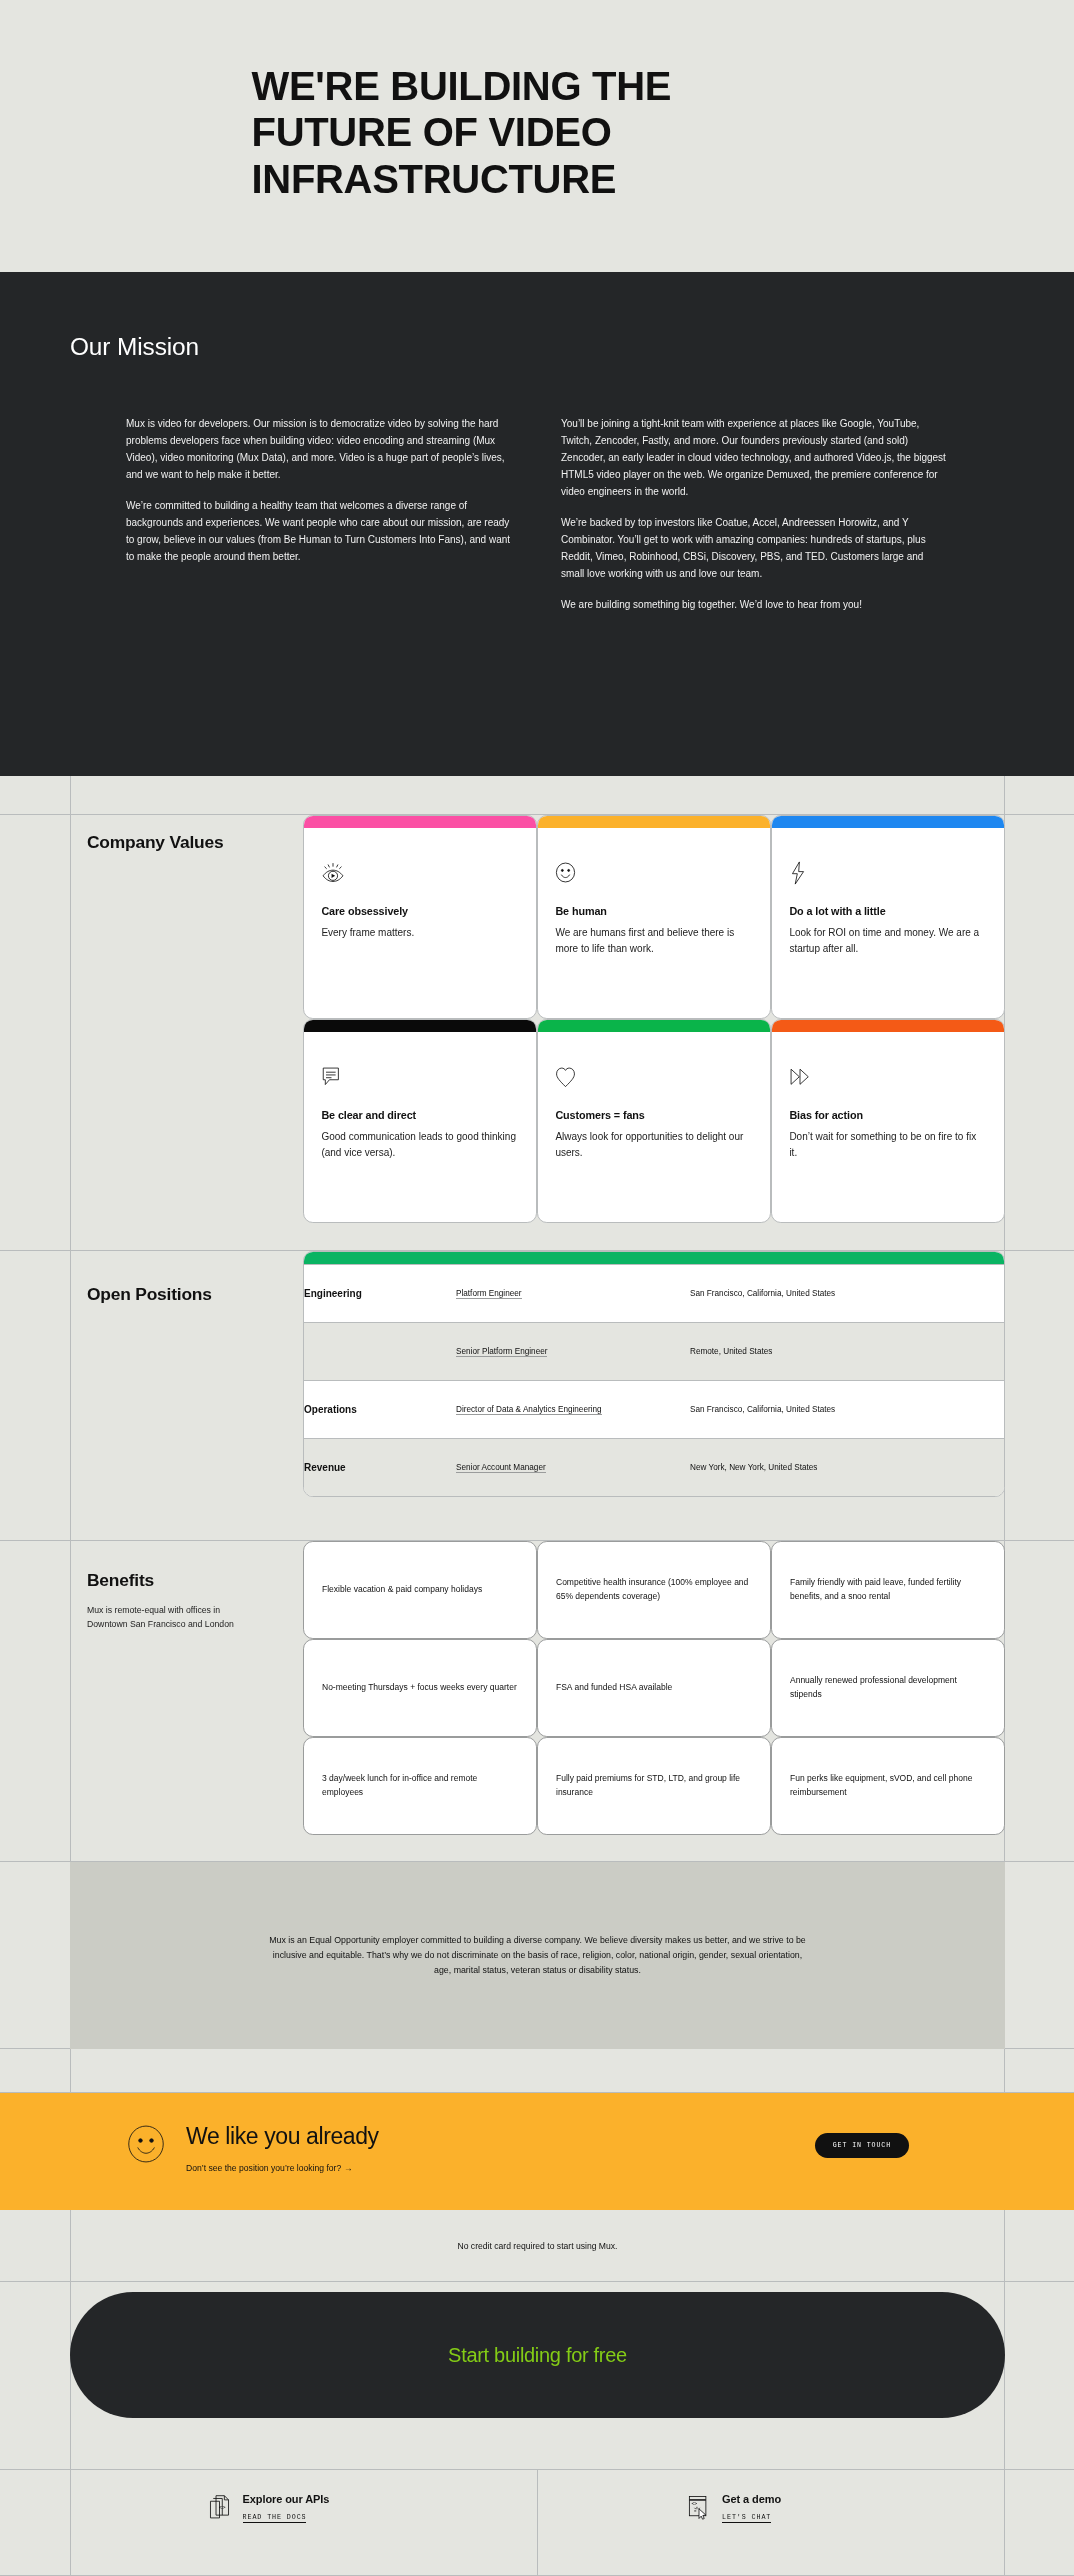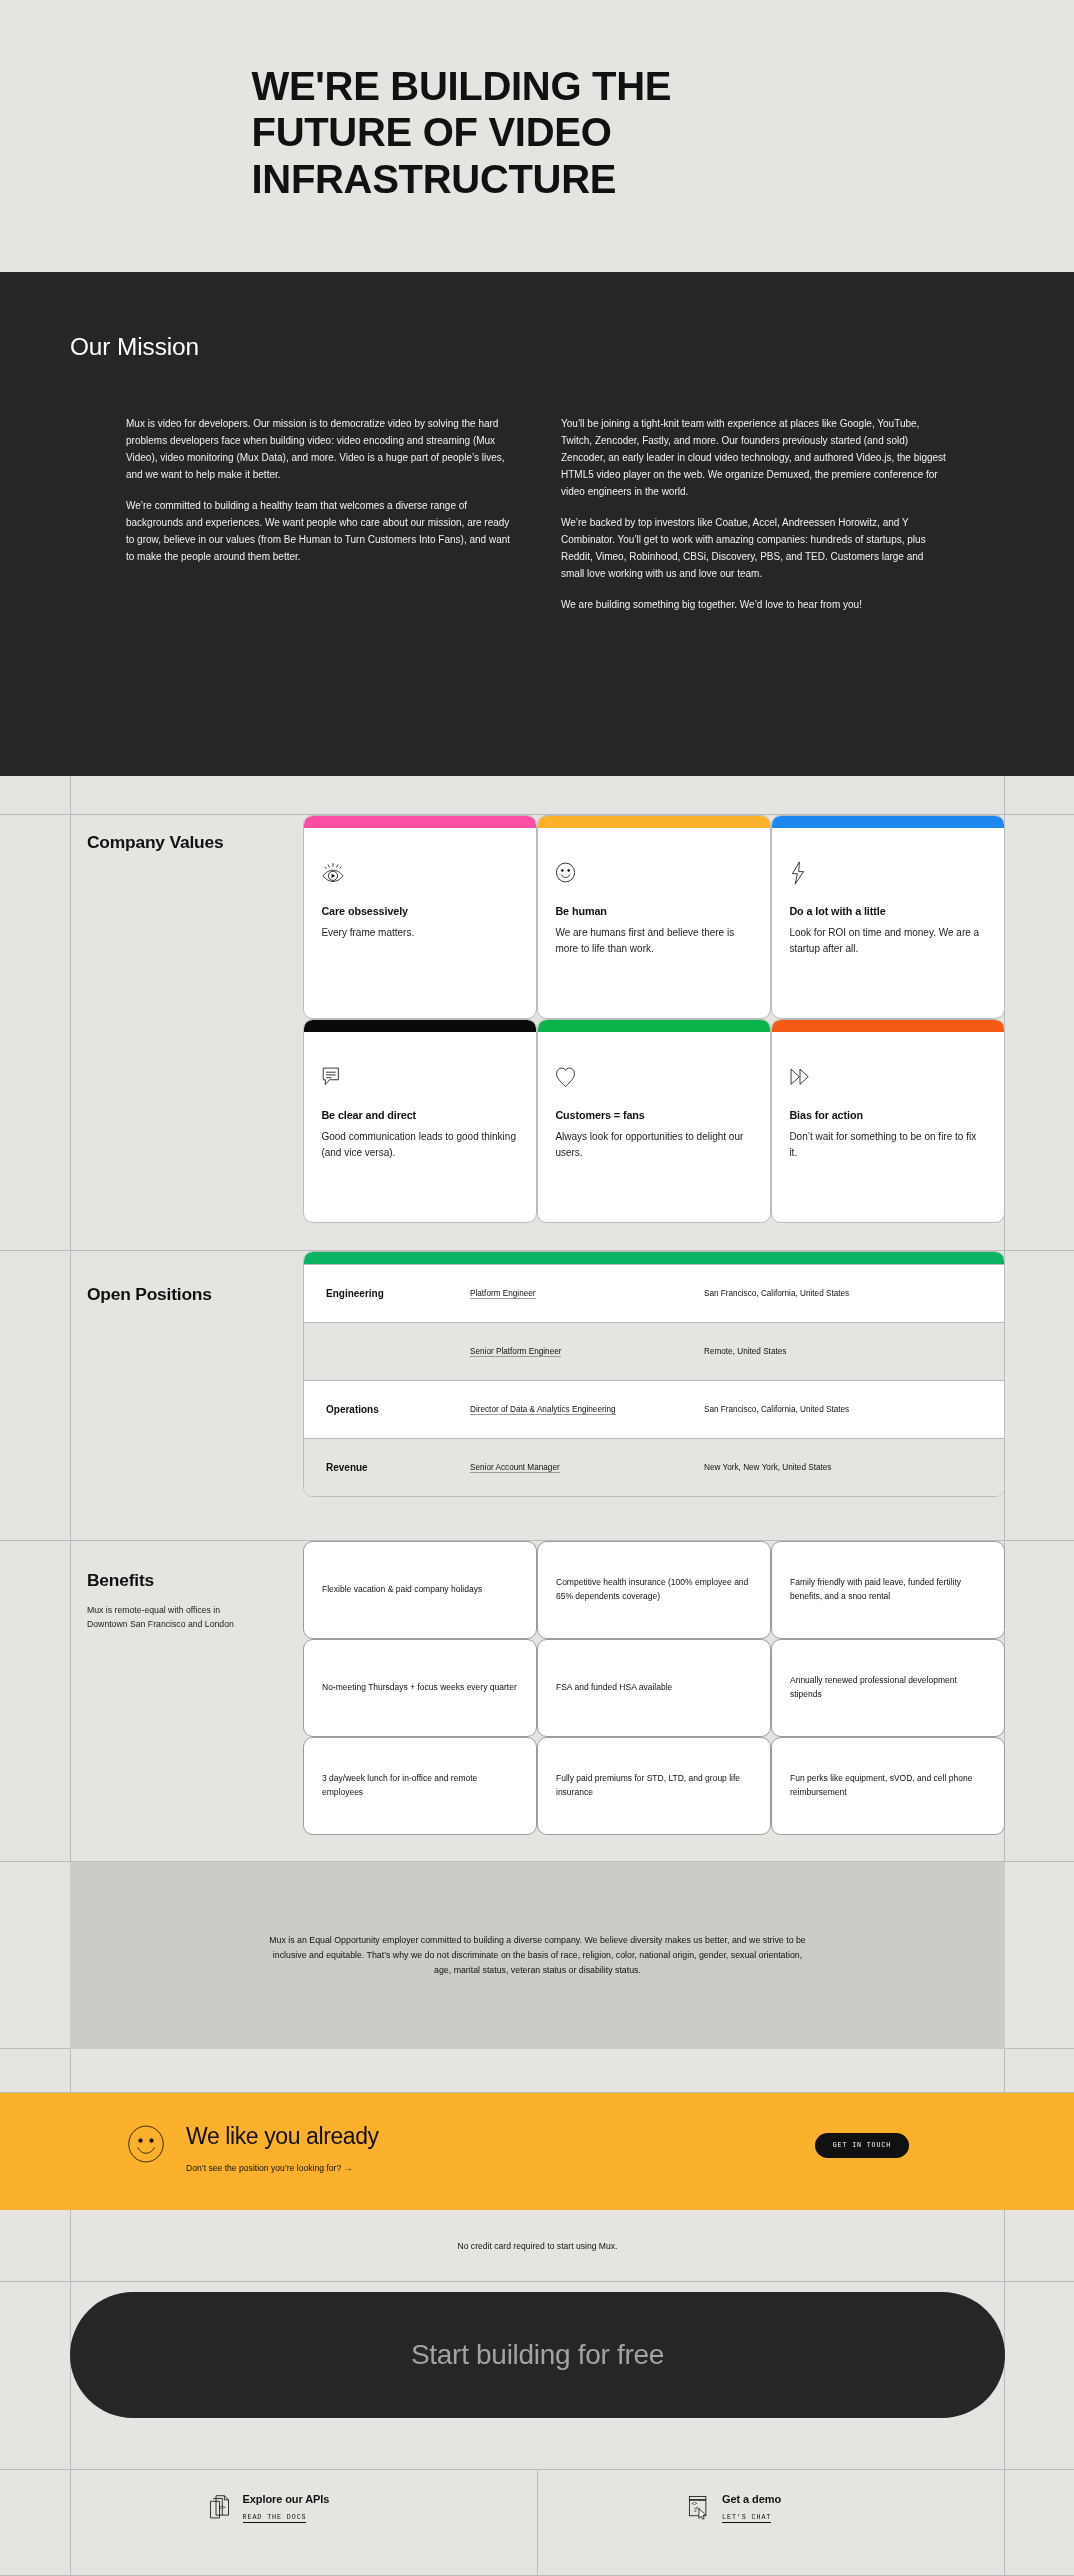--- a/index.html
+++ b/index.html
@@ -74,21 +74,21 @@
   .positions { position: absolute; left: 0; right: 0; top: 1251px; height: 262px; z-index: 4; }
   .positions .label-col { position: absolute; left: 87px; top: 33px; width: 160px; }
   .ptable {
     position: absolute; left: 303px; top: 0; width: 702px;
     background: #fff; border: 0.7px solid #b9bcbd; border-radius: 9.8px; overflow: hidden;
   }
   .ptable .strip { height: 12px; background: #0ab463; }
   .prow { display: flex; align-items: center; min-height: 58px; border-top: 0.7px solid #b9bcbd; padding: 8.4px 0; }
   .prow:first-of-type { border-top: none; }
   .prow.alt { background: #e4e5e0; }
-  .pdept { width: 166px; padding-left: 22px; font-size: 10px; font-weight: 700; color: #111; }
+  .pdept { width: 152px; font-size: 10px; font-weight: 700; color: #111; }
   .ptitle { width: 234px; font-size: 8.2px; line-height: 1.62; color: #111; }
   .ptitle span { border-bottom: 0.7px solid #9a9c9c; }
   .ploc { flex: 1; font-size: 8.2px; color: #111; }
 
   
   .benefits { position: absolute; left: 0; right: 0; top: 1541px; height: 321px; z-index: 4; }
   .benefits .label-col { position: absolute; left: 87px; top: 29px; width: 153px; }
   .bgrid {
     position: absolute; left: 303px; top: 0; width: 702px;
     display: grid; grid-template-columns: repeat(3, 1fr); grid-template-rows: repeat(3, 98px);
@@ -133,22 +133,22 @@
   }
 
   
   .nocard {
     position: absolute; left: 0; right: 0; top: 2210px; height: 72px;
     display: flex; align-items: center; justify-content: center; z-index: 4;
     font-size: 8.6px; color: #111;
   }
   .startbtn {
     position: absolute; left: 70px; width: 935px; top: 2292px; height: 126px;
-    background: #242628; color: #a3a3a3; border: none; border-radius: 63px;
-    font-size: 28px; font-weight: 400; letter-spacing: -0.3px; cursor: pointer; z-index: 5;
+    background: #242628; color: #84cc16; border: none; border-radius: 63px;
+    font-size: 20px; font-weight: 400; letter-spacing: -0.3px; cursor: pointer; z-index: 5;
     font-family: "Liberation Sans", sans-serif;
   }
   .footlinks {
     position: absolute; left: 0; right: 0; top: 2469px; height: 107px; z-index: 4;
     display: flex;
   }
   .fcol { flex: 1; display: flex; align-items: flex-start; padding-top: 24.4px; }
   .fcol.left { padding-left: 209px; }
   .fcol.right { padding-left: 91px; }
   .ficon { margin-right: 12.6px; margin-top: 2.1px; }

